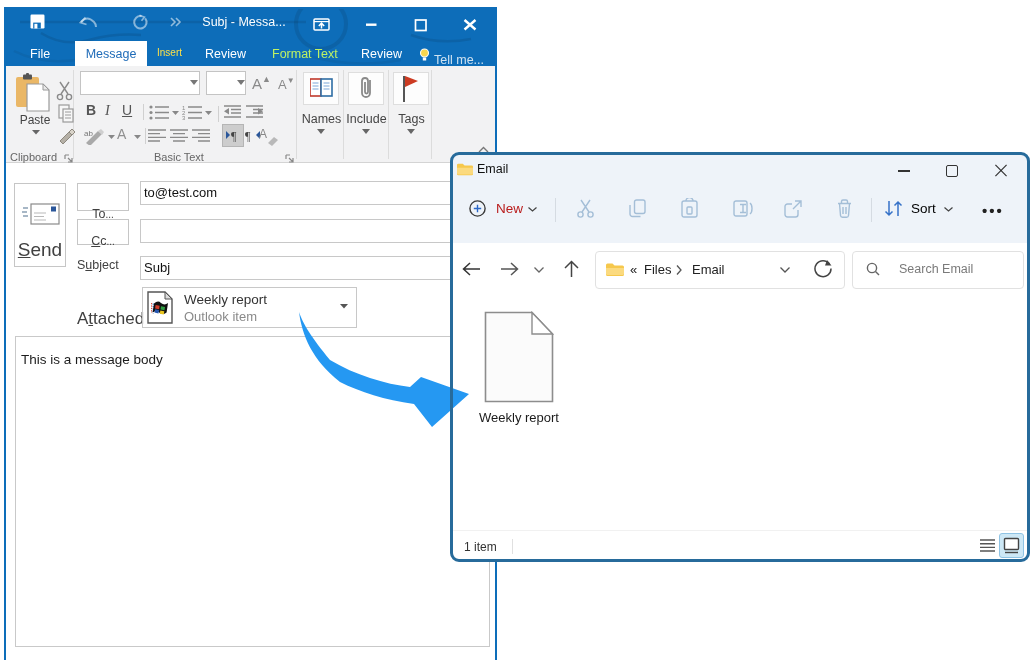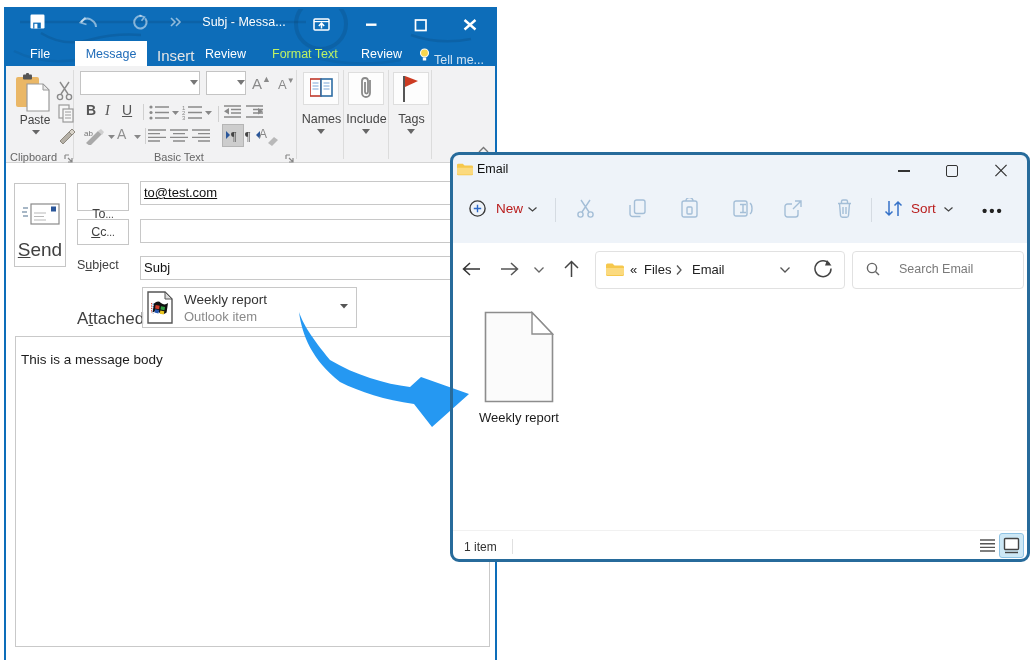--- a/index.html
+++ b/index.html
@@ -53,21 +53,21 @@
       <rect x="409.5" y="11" width="10.5" height="10.5" fill="none" stroke="#fff" stroke-width="1.7"></rect>
 
       <g stroke="#fff" stroke-width="2.4">
           <path d="M458.5,11 l11,9.5 M469.5,11 l-11,9.5"></path>
         </g>
     </svg>
     <div class="a" style="left:153px;top:6px;width:170px;height:16px;color:#fff;font-size:12.5px;text-align:center">Subj - Messa...</div>
 
     <div class="a" style="left:24px;top:38px;color:#fff;font-size:12.5px">File</div>
     <div class="a ct" style="left:69px;top:32px;width:72px;height:25px;background:#fff;color:#1e6bb8;font-size:12.5px;padding-top:6px">Message</div>
-    <div class="a" style="left:151px;top:38px;color:#e5e5e5;font-size:15px">Insert</div>
+    <div class="a" style="left:151px;top:38px;color:#fde047;font-size:10px">Insert</div>
     <div class="a" style="left:199px;top:38px;color:#fff;font-size:12.5px">Review</div>
     <div class="a" style="left:266px;top:38px;color:#bef264;font-size:12.5px">Format Text</div>
     <div class="a" style="left:355px;top:38px;color:#fff;font-size:12.5px">Review</div>
     <svg class="a" style="left:413px;top:39px" width="11" height="14" viewBox="0 0 11 14">
       <circle cx="5.5" cy="5" r="4" fill="#f9d74f" stroke="#fdfdfd" stroke-width="1.1"></circle>
       <rect x="3.8" y="9.5" width="3.4" height="3" fill="#fdfdfd"></rect>
     </svg>
     <div class="a" style="left:428px;top:44px;color:rgba(255,255,255,0.8);font-size:12.5px">Tell me...</div>
   </div>
 
@@ -262,26 +262,26 @@
         </g>
       <rect x="9" y="1" width="28" height="20" fill="#fff" stroke="#8a8a8a" stroke-width="1.2"></rect>
       <rect x="29" y="3.5" width="5" height="5" fill="#2b579a"></rect>
       <g stroke="#b9b9b9" stroke-width="1.2">
           <path d="M12,10 h12 M12,13.5 h10 M12,17 h12"></path>
         </g>
     </svg>
     <div class="a ct" style="left:8px;top:76px;width:52px;font-size:19px"><u>S</u>end</div>
 
     <div class="a ct" style="left:71px;top:20px;width:52px;height:28px;border:1px solid #c6c6c6;font-size:12.5px;padding-top:23px">To<span style="font-size:10px">...</span></div>
-    <div class="a ct" style="left:71px;top:56px;width:52px;height:26px;border:1px solid #c6c6c6;font-size:12.5px;padding-top:5px"><u>C</u>c<span style="font-size:10px">...</span></div>
+    <div class="a ct" style="left:71px;top:56px;width:52px;height:26px;border:1px solid #c6c6c6;font-size:12.5px;padding-top:14px"><u>C</u>c<span style="font-size:10px">...</span></div>
     <div class="a" style="left:71px;top:95px;font-size:12.5px">S<u>u</u>bject</div>
     <div class="a" style="left:71px;top:146px;font-size:17px">A<u>t</u>tached</div>
 
     <div class="a" style="left:134px;top:18px;width:353px;height:24px;border:1px solid #c8c8c8"></div>
-    <div class="a" style="left:138px;top:22px;font-size:13px;color:#111;text-decoration:underline">to@test.com</div>
+    <div class="a" style="left:138px;top:22px;font-size:13px;color:#111;">to@test.com</div>
     <div class="a" style="left:134px;top:56px;width:353px;height:24px;border:1px solid #c8c8c8"></div>
     <div class="a" style="left:134px;top:93px;width:353px;height:24px;border:1px solid #c8c8c8"></div>
     <div class="a" style="left:138px;top:97px;font-size:13px;color:#111">Subj</div>
 
     <div class="a" style="left:136px;top:124px;width:215px;height:41px;border:1px solid #c8c8c8"></div>
     <svg class="a" style="left:141px;top:128px" width="26" height="33" viewBox="0 0 26 33">
       <polygon points="1,1 18,1 25,8 25,32 1,32" fill="#fff" stroke="#555" stroke-width="1.4"></polygon>
       <polygon points="18,1 18,8 25,8" fill="#ddd" stroke="#555" stroke-width="1"></polygon>
       <g>
         <g stroke-width="1" stroke-dasharray="1.3,1.1">
@@ -355,21 +355,21 @@
     <path d="M11,2 h6 v6 M17,2 L9,10"></path>
   </svg>
   <svg class="a" style="left:386px;top:47px" width="17" height="19" viewBox="0 0 17 19" stroke="#a4bed7" fill="none" stroke-width="1.4">
     <path d="M2,4.5 h13 M5.5,4 V2.5 a1.5,1.5 0 0 1 1.5,-1.5 h3 a1.5,1.5 0 0 1 1.5,1.5 V4 M3.5,4.5 l1,12 a2,2 0 0 0 2,1.8 h4 a2,2 0 0 0 2,-1.8 l1,-12 M7,8 v7 M10,8 v7"></path>
   </svg>
   </g>
   <div class="a" style="left:421px;top:46px;width:1px;height:24px;background:#d5dbe2"></div>
   <svg class="a" style="left:434px;top:47px" width="20" height="19" viewBox="0 0 20 19" fill="none" stroke="#3672c8" stroke-width="1.5">
     <path d="M5,2 v14 M1.5,12.5 L5,16 L8.5,12.5 M14,17 V3 M10.5,6.5 L14,3 L17.5,6.5"></path>
   </svg>
-  <div class="a" style="left:461px;top:49px;font-size:13.5px;color:#b91c1c">Sort</div>
+  <div class="a" style="left:461px;top:49px;font-size:13.5px;color:#000000">Sort</div>
   <svg class="a" style="left:494px;top:55px" width="9" height="5" viewBox="0 0 9 5" fill="none" stroke="#444" stroke-width="1.2">
       <path d="M0.5,0.5 L4.5,4 L8.5,0.5"></path>
     </svg>
   <div class="a" style="left:532px;top:50px;font-size:15px;font-weight:bold;color:#222;letter-spacing:2px">•••</div>
 
   
   <svg class="a" style="left:12px;top:109px" width="19" height="16" viewBox="0 0 19 16" fill="none" stroke="#333" stroke-width="1.5">
     <path d="M18,8 H2 M8,2 L1.5,8 L8,14"></path>
   </svg>
   <svg class="a" style="left:50px;top:109px" width="19" height="16" viewBox="0 0 19 16" fill="none" stroke="#555" stroke-width="1.5">

